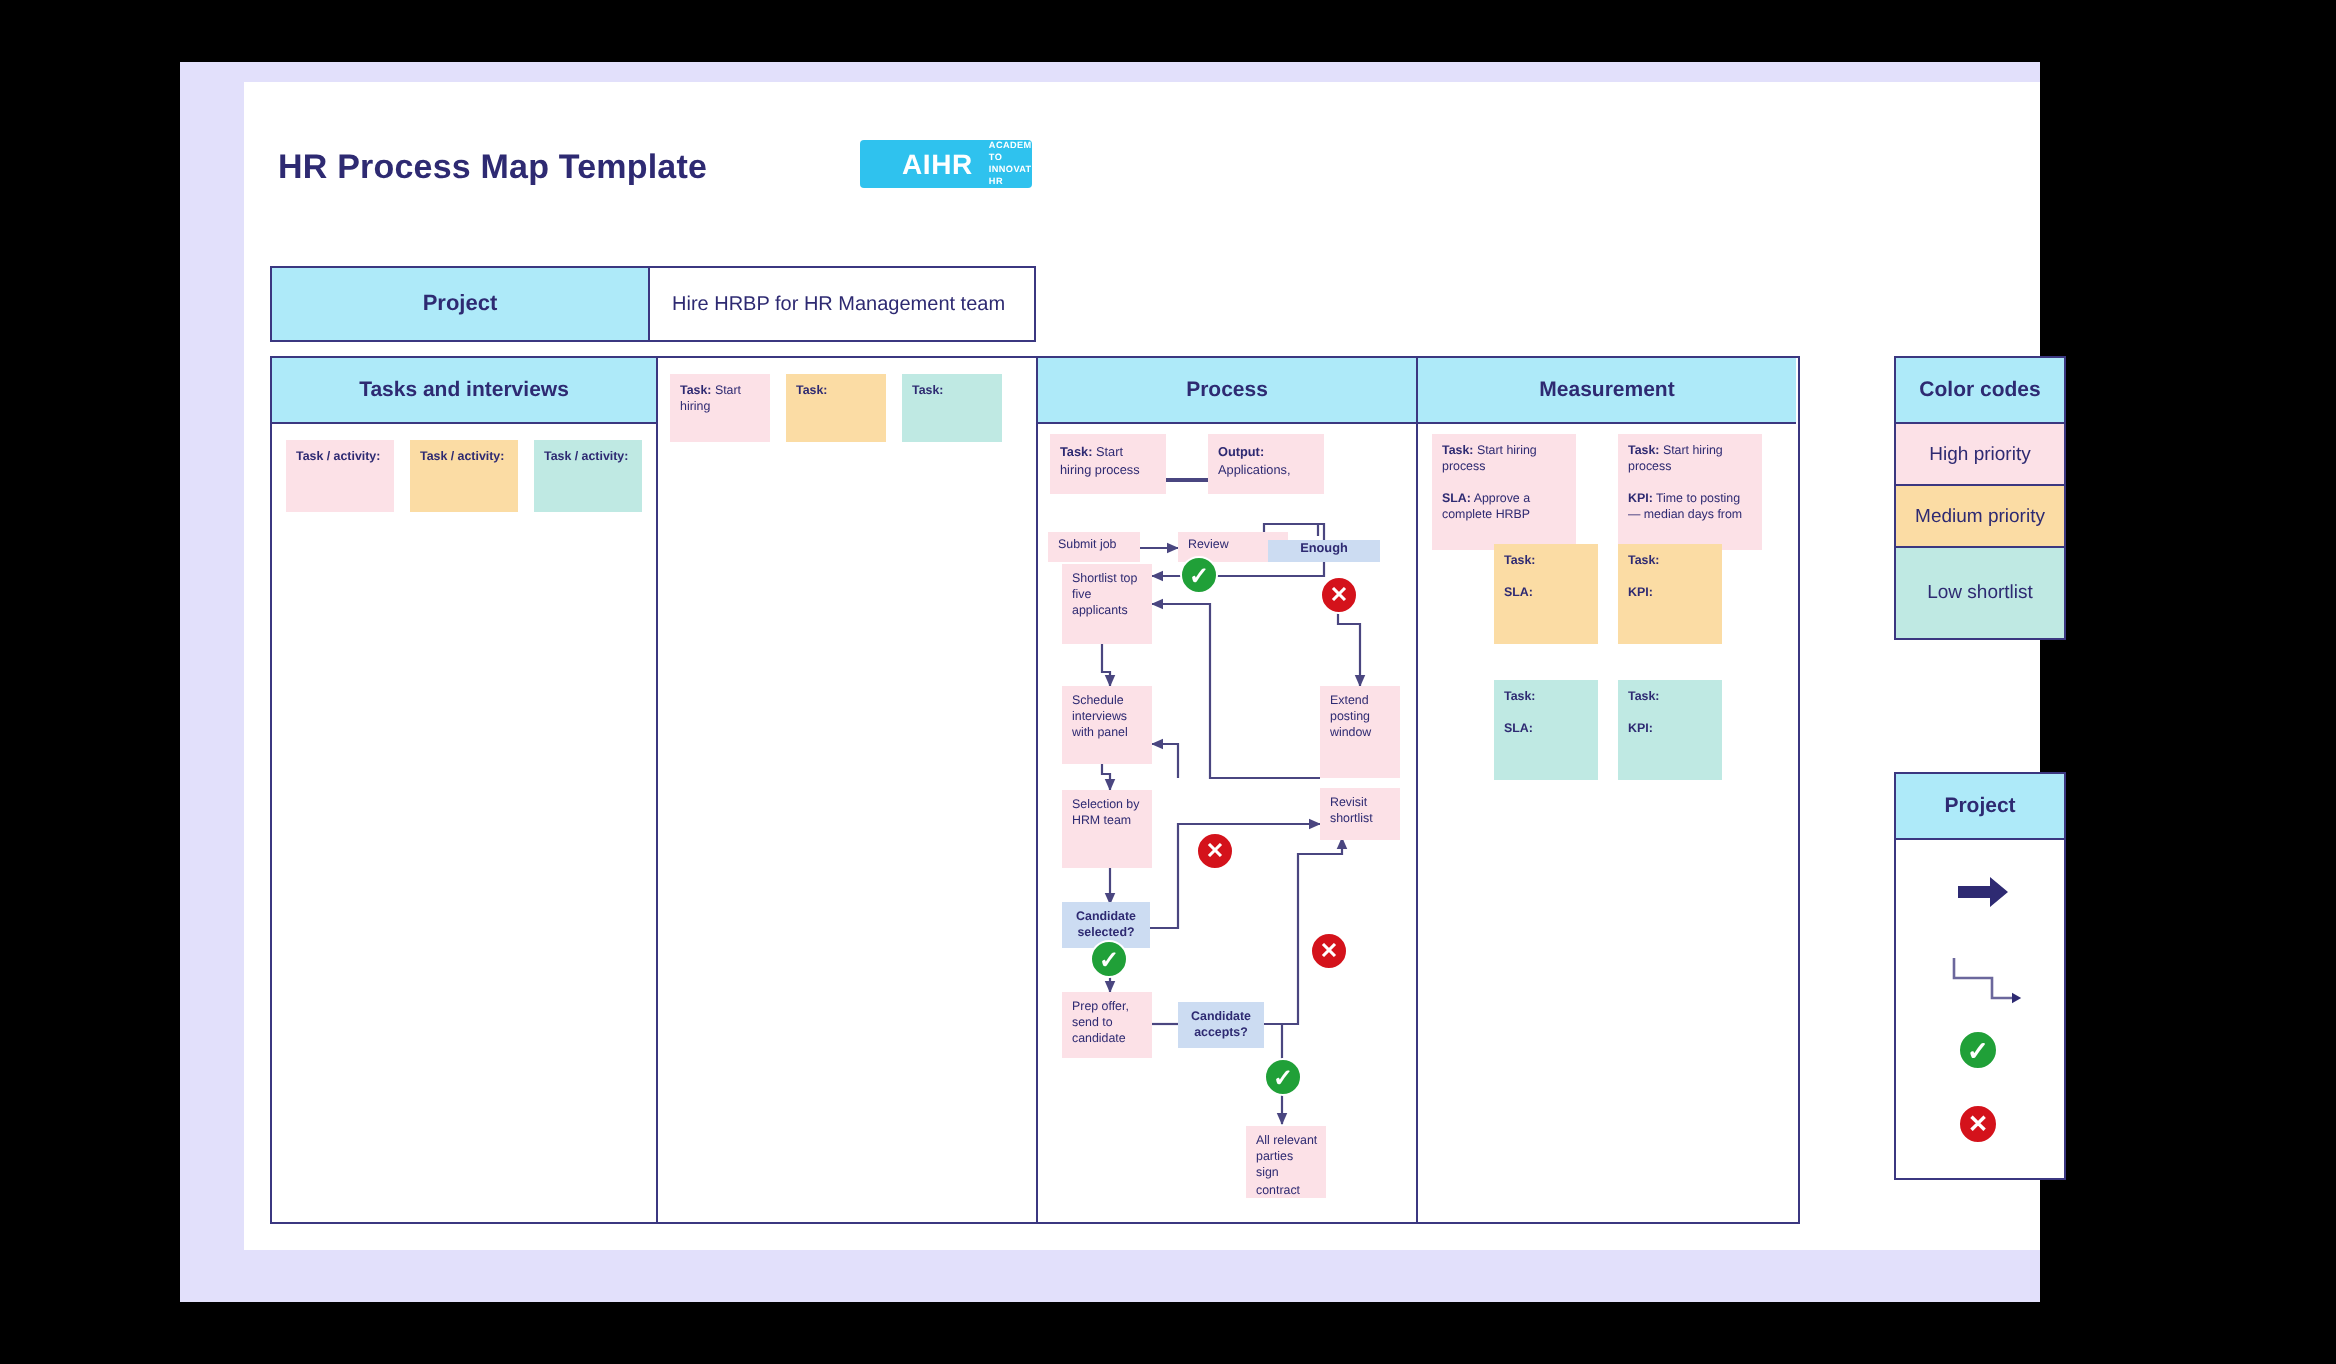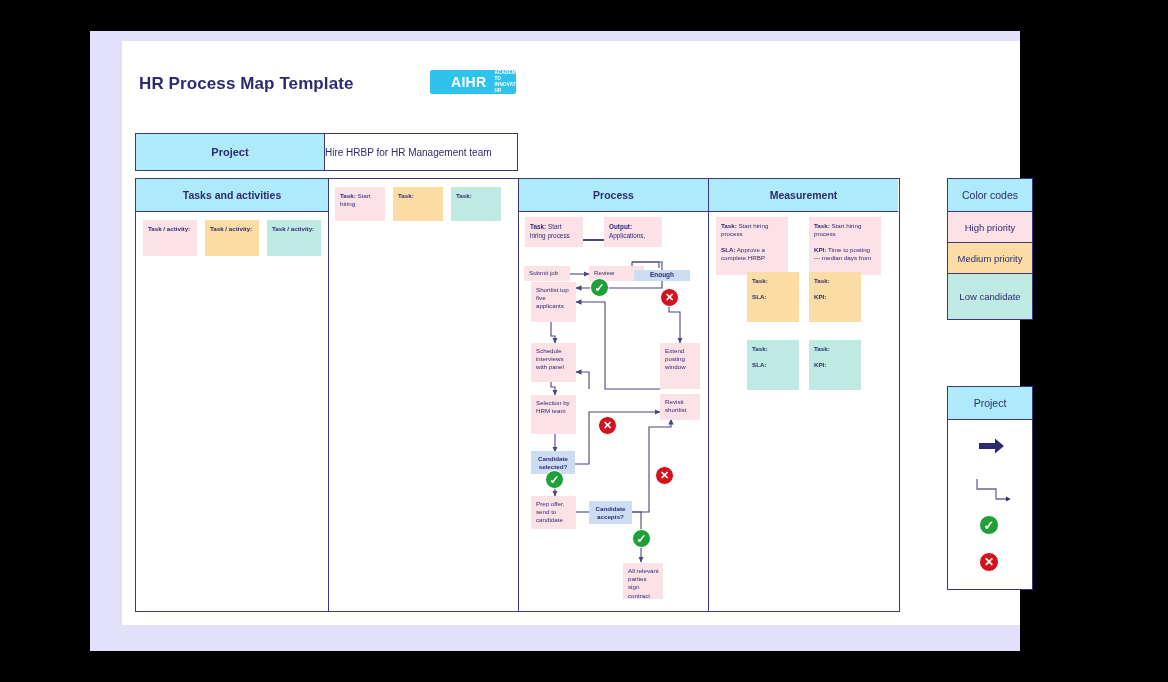--- a/index.html
+++ b/index.html
@@ -15,21 +15,21 @@
         display:flex;align-items:center;}
   .logo-main{font-size:14px;font-weight:bold;color:#fff;letter-spacing:.3px;padding-left:21px;}
   .logo-div{width:1px;height:16px;background:#fff;margin:0 4px;}
   .logo-sub{font-size:4.6px;font-weight:bold;color:#fff;line-height:6px;letter-spacing:.2px;}
 
   
   .project-bar{position:absolute;left:13px;top:92px;height:38px;display:flex;}
   .project-key{width:190px;background:#aeeaf9;border:1.6px solid #3b3780;display:flex;align-items:center;justify-content:center;
                font-size:11px;font-weight:bold;color:#2e2a72;box-sizing:border-box;}
   .project-val{width:193px;background:#fff;border:1.6px solid #3b3780;border-left:none;display:flex;align-items:center;
-               font-size:10px;color:#2e2a72;box-sizing:border-box;}
+               padding-left:11px;font-size:10px;color:#2e2a72;box-sizing:border-box;}
 
   
   .board{position:absolute;left:13px;top:137px;width:765px;height:434px;border:1.6px solid #3b3780;box-sizing:border-box;display:flex;background:#fff;}
   .col{position:relative;border-right:1.6px solid #3b3780;box-sizing:border-box;height:100%;}
   .col:last-child{border-right:none;}
   .col-tasks{width:193px;}
   .col-people{width:190px;}
   .col-process{width:190px;}
   .col-measure{width:189px;}
   .col-head{height:33px;background:#aeeaf9;border-bottom:1.6px solid #3b3780;display:flex;align-items:center;justify-content:center;
@@ -55,21 +55,21 @@
 
   
   .badge{position:absolute;border-radius:50%;display:flex;align-items:center;justify-content:center;
          color:#fff;font-weight:bold;box-sizing:border-box;}
   .b-ok{background:#20a038;border:1.5px solid #fff;}
   .b-no{background:#d4121b;border:1.5px solid #fff;}
 
   
   .legend{position:absolute;border:1.6px solid #3b3780;box-sizing:border-box;background:#fff;}
   .legend-head{height:33px;background:#aeeaf9;border-bottom:1.6px solid #3b3780;display:flex;align-items:center;justify-content:center;
-               font-size:10.5px;font-weight:normal;color:#2e2a72;box-sizing:border-box;}
+               font-size:10.5px;font-weight:bold;color:#2e2a72;box-sizing:border-box;}
   .legend-row{display:flex;align-items:center;justify-content:center;font-size:9.5px;color:#2e2a72;box-sizing:border-box;
               border-bottom:1.6px solid #3b3780;}
   .legend-row:last-child{border-bottom:none;}
   .lr-high{background:#fce1e7;height:31px;}
   .lr-med{background:#fbdca4;height:31px;}
   .lr-low{background:#bfe9e3;height:45px;}
 
   .sym-body{position:relative;height:169px;}
   .sym-arrow{position:absolute;left:31px;top:18px;}
   .sym-elbow{position:absolute;left:28px;top:57px;}
@@ -92,21 +92,21 @@
     </div>
 
     <div class="project-bar">
       <div class="project-key">Project</div>
       <div class="project-val">Hire HRBP for HR Management team</div>
     </div>
 
     <div class="board">
 
       <div class="col col-tasks">
-        <div class="col-head">Tasks and activities</div>
+        <div class="col-head">Tasks and interviews</div>
         <div class="col-body">
           <div class="note n-pink" style="left:7px;top:8px;width:54px;height:36px;"><b>Task / activity:</b></div>
           <div class="note n-orange" style="left:69px;top:8px;width:54px;height:36px;"><b>Task / activity:</b></div>
           <div class="note n-teal" style="left:131px;top:8px;width:54px;height:36px;"><b>Task / activity:</b></div>
         </div>
       </div>
 
       <div class="col col-people">
         <div class="col-body">
           <div class="note n-pink" style="left:6px;top:8px;width:50px;height:34px;"><b>Task:</b><span> Start hiring</span></div>
@@ -217,21 +217,21 @@
           </div>
         </div>
       </div>
 
     </div>
 
     <div class="legend" style="left:825px;top:137px;width:86px;height:142px;">
       <div class="legend-head">Color codes</div>
       <div class="legend-row lr-high">High priority</div>
       <div class="legend-row lr-med">Medium priority</div>
-      <div class="legend-row lr-low">Low candidate</div>
+      <div class="legend-row lr-low">Low shortlist</div>
     </div>
 
     <div class="legend" style="left:825px;top:345px;width:86px;height:204px;">
       <div class="legend-head">Project</div>
       <div class="sym-body">
         <svg class="sym-arrow" width="26" height="16" viewBox="0 0 26 16">
           <path d="M0,5 L16,5 L16,0.5 L25,8 L16,15.5 L16,11 L0,11 z" fill="#2e2a72"></path>
         </svg>
         <svg class="sym-elbow" width="36" height="26" viewBox="0 0 36 26">
           <path d="M1,2 L1,12 L20,12 L20,22 L31,22" stroke="#6b679c" stroke-width="1.3" fill="none"></path>

